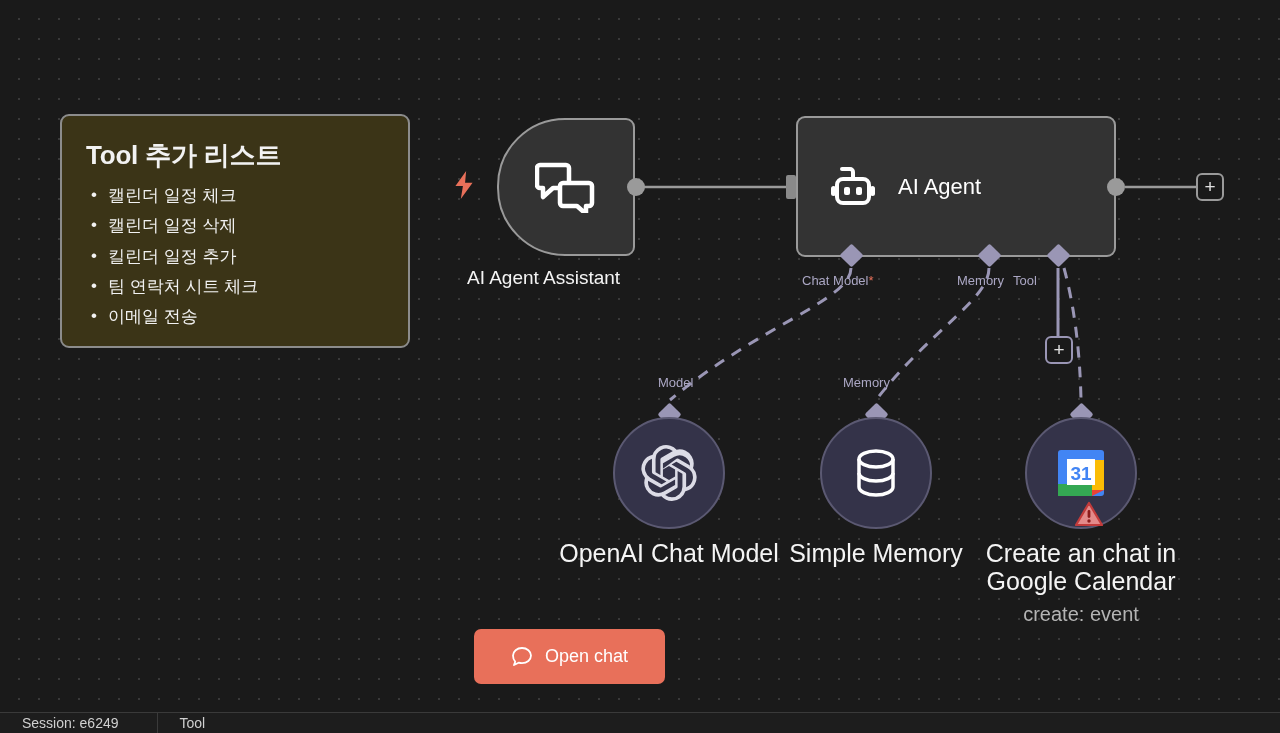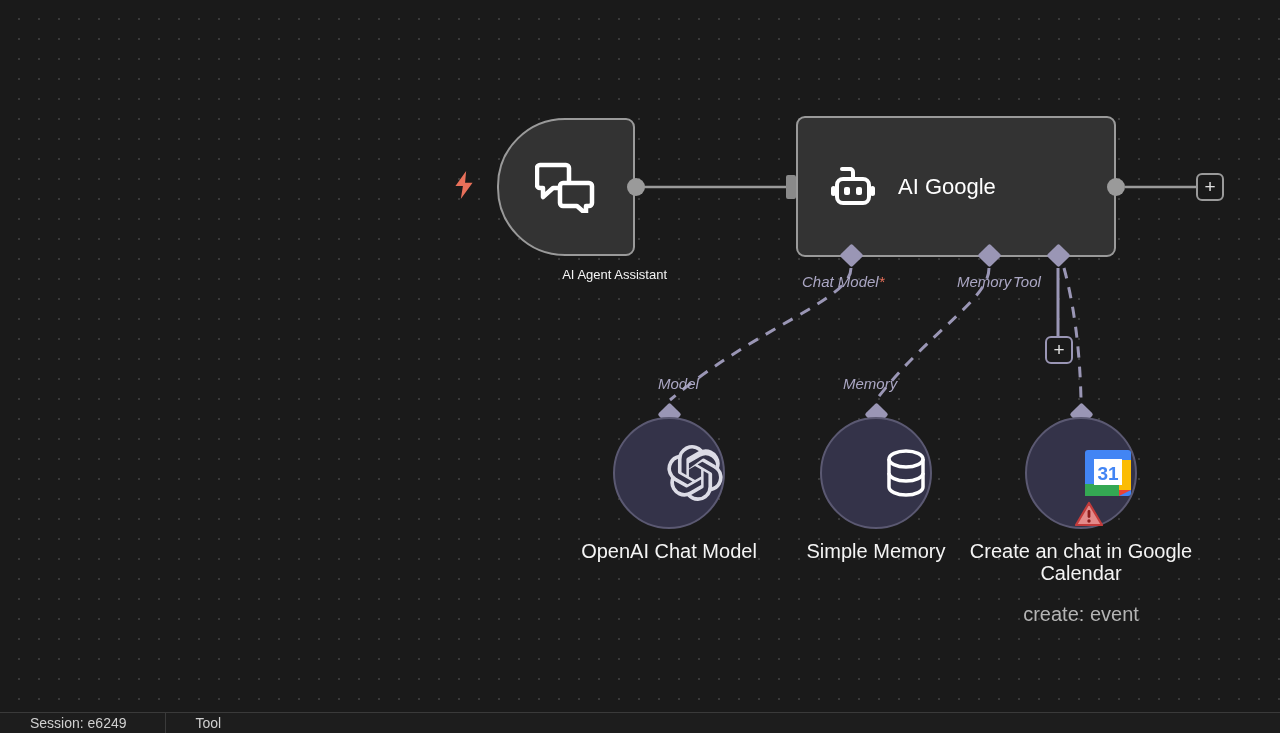--- a/index.html
+++ b/index.html
@@ -73,22 +73,22 @@
     width: 320px; height: 141px;
     border-radius: 9px;
     padding-left: 32px;
     gap: 22px;
   }
   .agent-title { font-size: 22px; color: #fff; }
 
   .node-label {
     position: absolute;
     color: #f4f4f4;
-    font-size: 13px;
-    text-align: right;
+    font-size: 19px;
+    text-align: left;
     white-space: nowrap;
   }
 
   
   .out-dot {
     position: absolute;
     width: 18px; height: 18px; border-radius: 50%;
     background: #9a9a9a;
   }
   .in-stub {
@@ -112,35 +112,35 @@
   
   .diamond {
     position: absolute;
     width: 17px; height: 17px;
     background: #9a96b5;
     transform: rotate(45deg);
     border-radius: 2px;
   }
   .conn-label {
     position: absolute;
-    font-size: 15px; color: #aba7c4; white-space: nowrap; font-style: italic;
+    font-size: 13px; color: #aba7c4; white-space: nowrap;
   }
   .req-star { color: #e8705a; }
 
   
   .subnode {
     position: absolute;
     width: 112px; height: 112px; border-radius: 50%;
     background: #343349;
     border: 2px solid #5b5972;
-    display: flex; align-items: center; justify-content: flex-end; text-decoration: underline;
+    display: flex; align-items: center; justify-content: center; text-decoration: underline;
   }
   .subnode-label {
     position: absolute;
-    color: #f4f4f4; font-size: 20px; text-align: center;
+    color: #f4f4f4; font-size: 25px; text-align: center;
     width: 260px; line-height: 1.1;
   }
   .subnode-sub {
     position: absolute;
     color: #b4b4b4; font-size: 20px; text-align: center; width: 260px;
   }
   .warn-badge { position: absolute; left: 48px; top: 82px; width: 28px; height: 26px; }
 
   
   .open-chat {
@@ -158,21 +158,21 @@
   
   #bottombar {
     position: absolute; left: 0; top: 712px;
     width: 1280px; height: 21px;
     background: #1d1d1d;
     border-top: 1px solid #3a3a3a;
     display: flex; align-items: flex-start;
   }
   .bb-cell {
     font-size: 14px; color: #d0d0d0;
-    padding: 2px 0 0 30px; height: 21px; overflow: hidden;
+    padding: 2px 0 0 22px; height: 21px; overflow: hidden;
   }
   .bb-sep { width: 1px; background: #3a3a3a; height: 21px; margin-left: 38px; }
 </style>
 </head>
 <body>
 
 <div id="canvas">
 
   <svg id="wires">
 
@@ -183,20 +183,30 @@
 
     <path d="M 851 268 C 851 300, 760 325, 670 400" stroke="#9a96b5" stroke-width="3" fill="none" stroke-dasharray="11 9"></path>
 
     <path d="M 989 268 C 989 300, 930 330, 876 400" stroke="#9a96b5" stroke-width="3" fill="none" stroke-dasharray="11 9"></path>
 
     <line x1="1058" y1="268" x2="1058" y2="336" stroke="#9a96b5" stroke-width="3"></line>
 
     <path d="M 1064 268 C 1074 305, 1080 350, 1081 400" stroke="#9a96b5" stroke-width="3" fill="none" stroke-dasharray="11 9"></path>
   </svg>
 
+  <div class="sticky">
+    <div class="sticky-title">Tool 추가 리스트</div>
+    <ul class="sticky-list">
+      <li>캘린더 일정 체크</li>
+      <li>캘린더 일정 삭제</li>
+      <li>킬린더 일정 추가</li>
+      <li>팀 연락처 시트 체크</li>
+      <li>이메일 전송</li>
+    </ul>
+  </div>
 
   <svg class="bolt" viewBox="0 0 24 28">
     <path d="M14 1 L4 15 L11 15 L9 27 L20 12 L13 12 Z" fill="#e8705a"></path>
   </svg>
 
   <div class="node trigger">
     <svg width="62" height="52" viewBox="0 0 62 52">
       <path d="M5 4 h26 a3 3 0 0 1 3 3 v17 a3 3 0 0 1 -3 3 h-13 l-10 9 v-9 h-3 a3 3 0 0 1 -3 -3 v-17 a3 3 0 0 1 3 -3 z" fill="none" stroke="#ffffff" stroke-width="4.5" stroke-linejoin="round"></path>
       <path d="M28 22 h26 a3 3 0 0 1 3 3 v17 a3 3 0 0 1 -3 3 h-3 v8 l-9 -8 h-14 a3 3 0 0 1 -3 -3 v-17 a3 3 0 0 1 3 -3 z" fill="#333333" stroke="#ffffff" stroke-width="4.5" stroke-linejoin="round"></path>
     </svg>
@@ -207,21 +217,21 @@
   <div class="in-stub" style="left:786px; top:175px;"></div>
   <div class="node agent">
     <svg width="46" height="42" viewBox="0 0 46 42">
       <path d="M12 3 h8 a3 3 0 0 1 3 3 v7" fill="none" stroke="#fff" stroke-width="4" stroke-linecap="round"></path>
       <rect x="7" y="13" width="32" height="24" rx="6" fill="none" stroke="#fff" stroke-width="4"></rect>
       <rect x="1" y="20" width="5" height="10" rx="2.5" fill="#fff"></rect>
       <rect x="40" y="20" width="5" height="10" rx="2.5" fill="#fff"></rect>
       <rect x="14" y="21" width="6" height="8" rx="2" fill="#fff"></rect>
       <rect x="26" y="21" width="6" height="8" rx="2" fill="#fff"></rect>
     </svg>
-    <span class="agent-title">AI Google</span>
+    <span class="agent-title">AI Agent</span>
   </div>
   <div class="out-dot" style="left:1107px; top:178px;"></div>
   <div class="plus-btn" style="left:1196px; top:173px;">+</div>
 
   <div class="diamond" style="left:843px; top:247px;"></div>
   <div class="conn-label" style="left:802px; top:273px;">
     <span>Chat Model</span><span class="req-star">*</span>
   </div>
 
   <div class="diamond" style="left:981px; top:247px;"></div>
@@ -264,20 +274,26 @@
     </svg>
     <svg class="warn-badge" viewBox="0 0 28 26">
       <path d="M14 2 L27 24 H1 Z" fill="#e38a8a" stroke="#c23b3b" stroke-width="2.2" stroke-linejoin="round"></path>
       <rect x="12.6" y="9" width="2.8" height="8" rx="1.4" fill="#8c1c1c"></rect>
       <circle cx="14" cy="20" r="1.7" fill="#8c1c1c"></circle>
     </svg>
   </div>
   <div class="subnode-label" style="left:951px; top:540px;">Create an chat in Google Calendar</div>
   <div class="subnode-sub" style="left:951px; top:603px;">create: event</div>
 
+  <button class="open-chat">
+    <svg width="22" height="22" viewBox="0 0 22 22">
+      <path d="M11 2 c5 0 9 3.4 9 7.6 c0 4.2 -4 7.6 -9 7.6 c-1.2 0 -2.4 -0.2 -3.4 -0.5 L3 19 l1.2 -3.3 C2.8 14.3 2 12.1 2 9.6 C2 5.4 6 2 11 2 z" fill="none" stroke="#ffffff" stroke-width="1.8" stroke-linejoin="round"></path>
+    </svg>
+    <span>Open chat</span>
+  </button>
 
 </div>
 
 <div id="bottombar">
   <div class="bb-cell">Session: e6249</div>
   <div class="bb-sep"></div>
   <div class="bb-cell">Tool</div>
 </div>
 
 </body></html>

